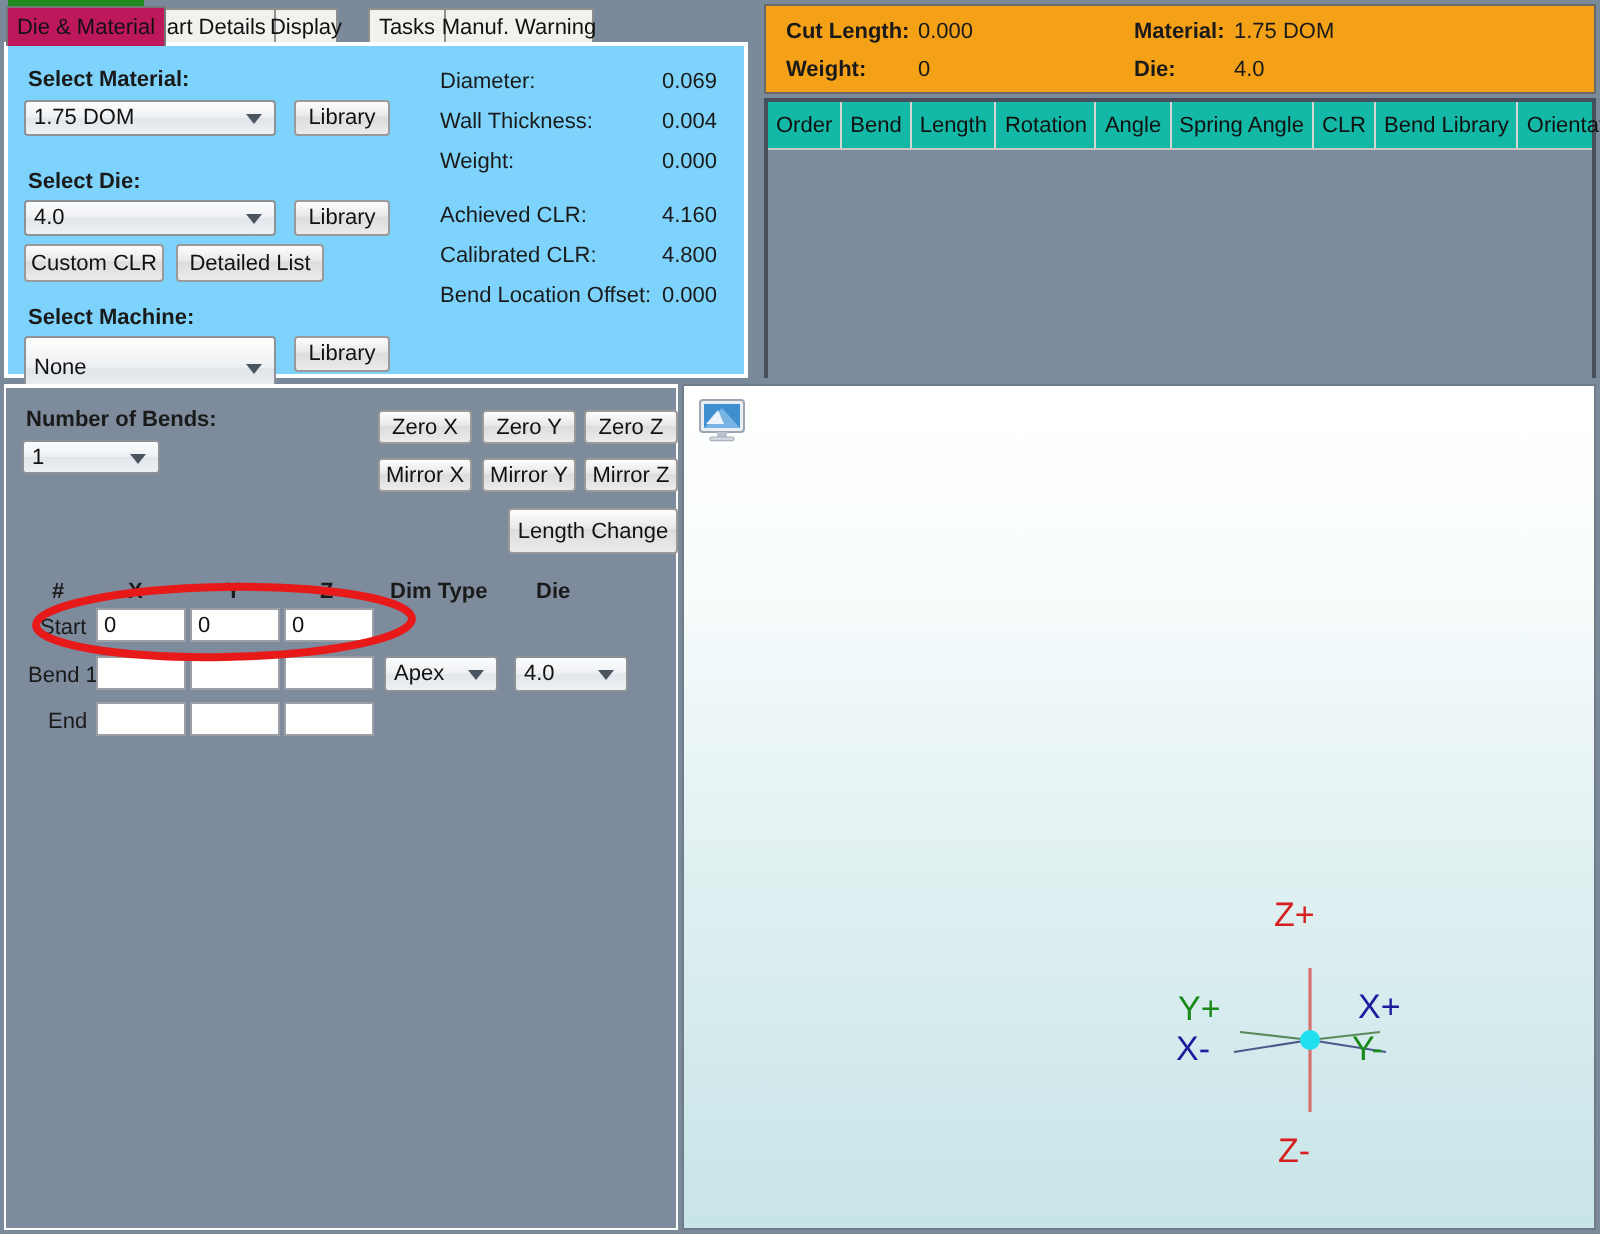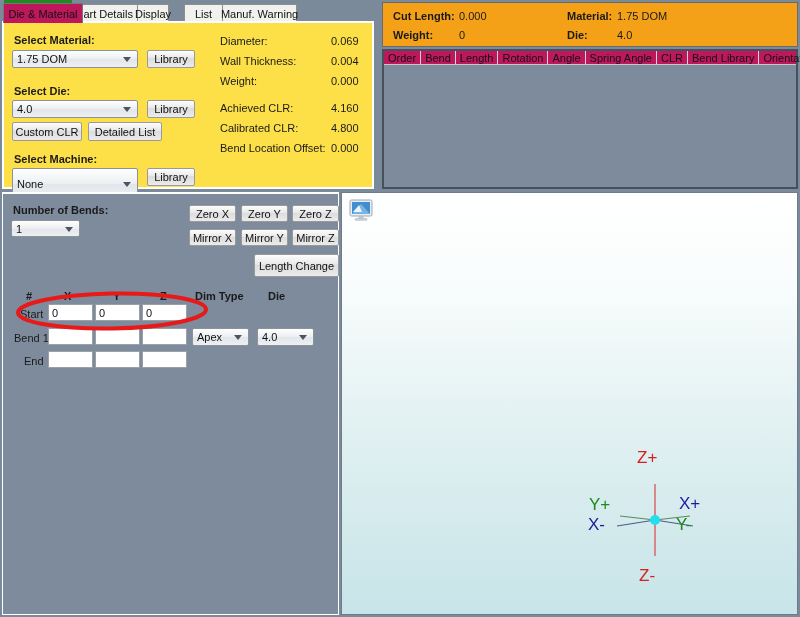--- a/index.html
+++ b/index.html
@@ -110,21 +110,21 @@
     top: -1px;
     z-index: 3;
     border-color: #777;
   }
 
   
   #panel-die {
     position: absolute;
     left: 2px; top: 21px;
     width: 372px; height: 168px;
-    background: #fde047;
+    background: #7dd3fc;
     border: 2px solid #ffffff;
     box-sizing: border-box;
   }
   
   #panel-bends {
     position: absolute;
     left: 2px; top: 192px;
     width: 337px; height: 423px;
     background: #7d8b9c;
     border: 1px solid #ffffff;
@@ -145,22 +145,22 @@
   #panel-table {
     position: absolute;
     left: 382px; top: 49px;
     width: 416px; height: 140px;
     background: #7d8b9c;
     border: 2px solid #45505c;
     box-sizing: border-box;
   }
   #table-head {
     display: flex;
-    height: 14px;
-    background: #be185d;
+    height: 24px;
+    background: #14b8a6;
     border-bottom: 1px solid #c8c8c8;
     box-sizing: border-box;
   }
   #table-head .th {
     display: flex;
     align-items: center;
     justify-content: center;
     font-size: 11px;
     color: #111;
     border-right: 1px solid #d6d6d6;
@@ -213,21 +213,21 @@
 </style>
 </head>
 <body>
 
 <div id="green-bar"></div>
 
 <div id="tabstrip">
   <div class="tab active" style="left:3px;width:80px;">Die &amp; Material</div>
   <div class="tab" style="left:71px;width:67px;">Part Details</div>
   <div class="tab" style="left:137px;width:32px;">Display</div>
-  <div class="tab" style="left:184px;width:39px;">List</div>
+  <div class="tab" style="left:184px;width:39px;">Tasks</div>
   <div class="tab" style="left:222px;width:75px;">Manuf. Warning</div>
 </div>
 
 <div id="panel-die">
 
   <div class="lbl bold" style="left:10px;top:11px;font-size:11px;">Select Material:</div>
   <div class="combo" style="position:absolute;left:8px;top:27px;width:126px;height:18px;">
     <span>1.75 DOM</span>
     <span class="arrow"></span>
   </div>

